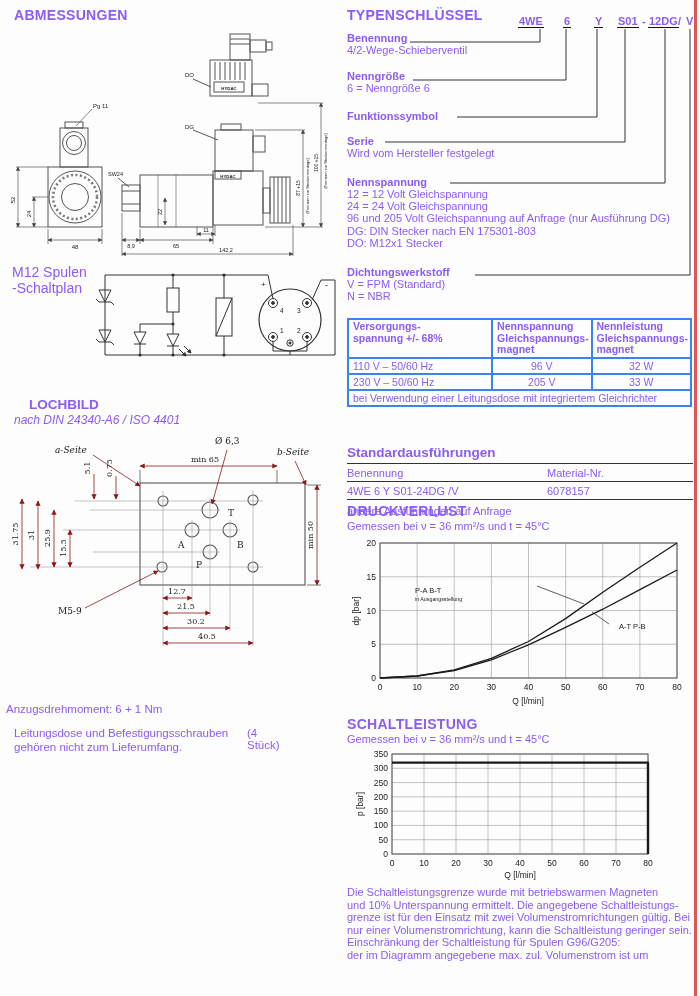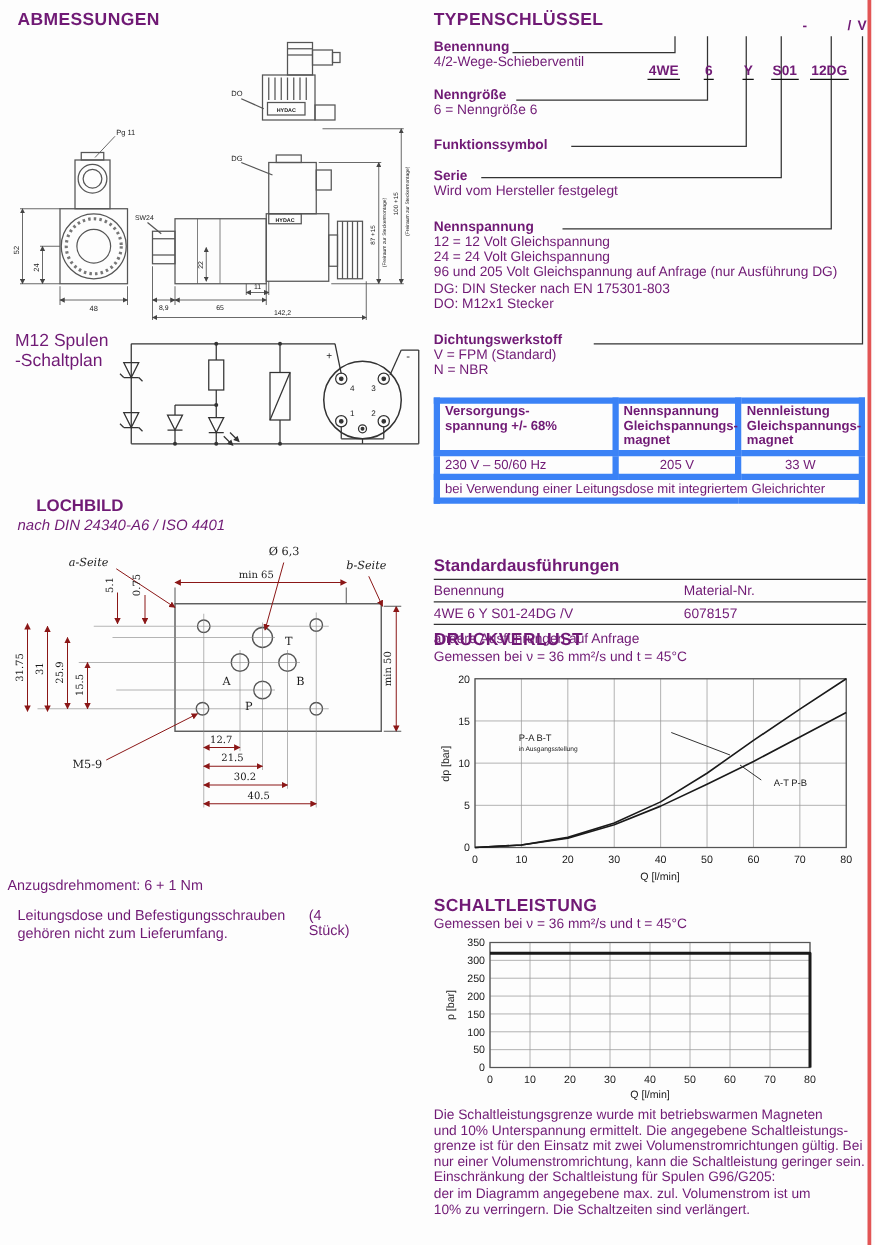--- a/index.html
+++ b/index.html
@@ -1,29 +1,29 @@
 <!DOCTYPE html>
 <html><head>
 <meta charset="utf-8">
 <style>
   html,body{margin:0;padding:0;background:#888;}
   .page{position:relative;width:700px;height:996px;background:#fdfdfd;overflow:hidden;
-        font-family:"Liberation Sans",sans-serif;color:#701a75;}
+        font-family:"Liberation Sans",sans-serif;color:#8b5cf6;}
   .abs{position:absolute;}
   .h1{font-size:14px;font-weight:bold;letter-spacing:.3px;}
   .h2{font-size:13.5px;font-weight:bold;padding-left:15px;}
   .sub{font-size:12px;font-style:italic;}
   .body{font-size:11px;line-height:12.4px;}
   .ts-label{font-size:11px;font-weight:bold;line-height:12px;}
   .ts-line{font-size:11px;line-height:12.2px;}
   .code{font-size:11px;font-weight:bold;}
-  .code.u{border-bottom:1.5px solid #111;padding:0 1px;margin-top:36px;}
+  .code.u{border-bottom:1.5px solid #111;padding:0 1px;}
   .redline{position:absolute;top:0;left:694px;width:3px;height:996px;background:#e25555;}
   table.vt{border-collapse:collapse;table-layout:fixed;width:345px;font-size:10.5px;}
-  table.vt td{border:5px solid #3b82f6;padding:1px 4px;vertical-align:top;}
+  table.vt td{border:2px solid #3b82f6;padding:1px 4px;vertical-align:top;}
   table.vt .hd{font-weight:bold;line-height:11.5px;}
   table.vt .c{text-align:center;}
   .std-head{font-size:13.5px;font-weight:bold;border-bottom:1px solid #333;padding-bottom:3px;}
   .std-row{display:flex;font-size:11px;border-bottom:1px solid #333;padding:3px 0 2px 0;}
   .std-row .c1{width:200px;}
   .std-note{font-size:11px;padding-top:5px;}
   .note p{margin:0;font-size:11px;line-height:12.6px;}
   svg text{font-family:"Liberation Sans",sans-serif;fill:#1a1a1a;}
   svg text.ser{font-family:"DejaVu Serif",serif;}
   .m12{font-size:14px;line-height:16px;}
@@ -365,20 +365,25 @@
       <td class="hd">
         <div>Nennspannung</div>
             <div>Gleichspannungs-</div>
             <div>magnet</div>
       </td>
       <td class="hd">
         <div>Nennleistung</div>
             <div>Gleichspannungs-</div>
             <div>magnet</div>
       </td>
+    </tr>
+    <tr>
+      <td>110 V – 50/60 Hz</td>
+      <td class="c">96 V</td>
+      <td class="c">32 W</td>
     </tr>
     <tr>
       <td>230 V – 50/60 Hz</td>
       <td class="c">205 V</td>
       <td class="c">33 W</td>
     </tr>
     <tr>
       <td colspan="3">bei Verwendung einer Leitungsdose mit integriertem Gleichrichter</td>
     </tr>
   </tbody>
@@ -487,15 +492,14 @@
     <text x="175" y="131" font-size="8.5" text-anchor="middle">Q [l/min]</text>
   </svg>
 
   <div class="abs note" style="left:347px;top:886px;width:348px;">
     <p>Die Schaltleistungsgrenze wurde mit betriebswarmen Magneten</p>
     <p>und 10% Unterspannung ermittelt. Die angegebene Schaltleistungs-</p>
     <p>grenze ist für den Einsatz mit zwei Volumenstromrichtungen gültig. Bei</p>
     <p>nur einer Volumenstromrichtung, kann die Schaltleistung geringer sein.</p>
     <p>Einschränkung der Schaltleistung für Spulen G96/G205:</p>
     <p>der im Diagramm angegebene max. zul. Volumenstrom ist um</p>
-    <p>10% zu verringern. Die Schaltzeiten sind verlängert.</p>
   </div>
 </div>
 
 </body></html>

